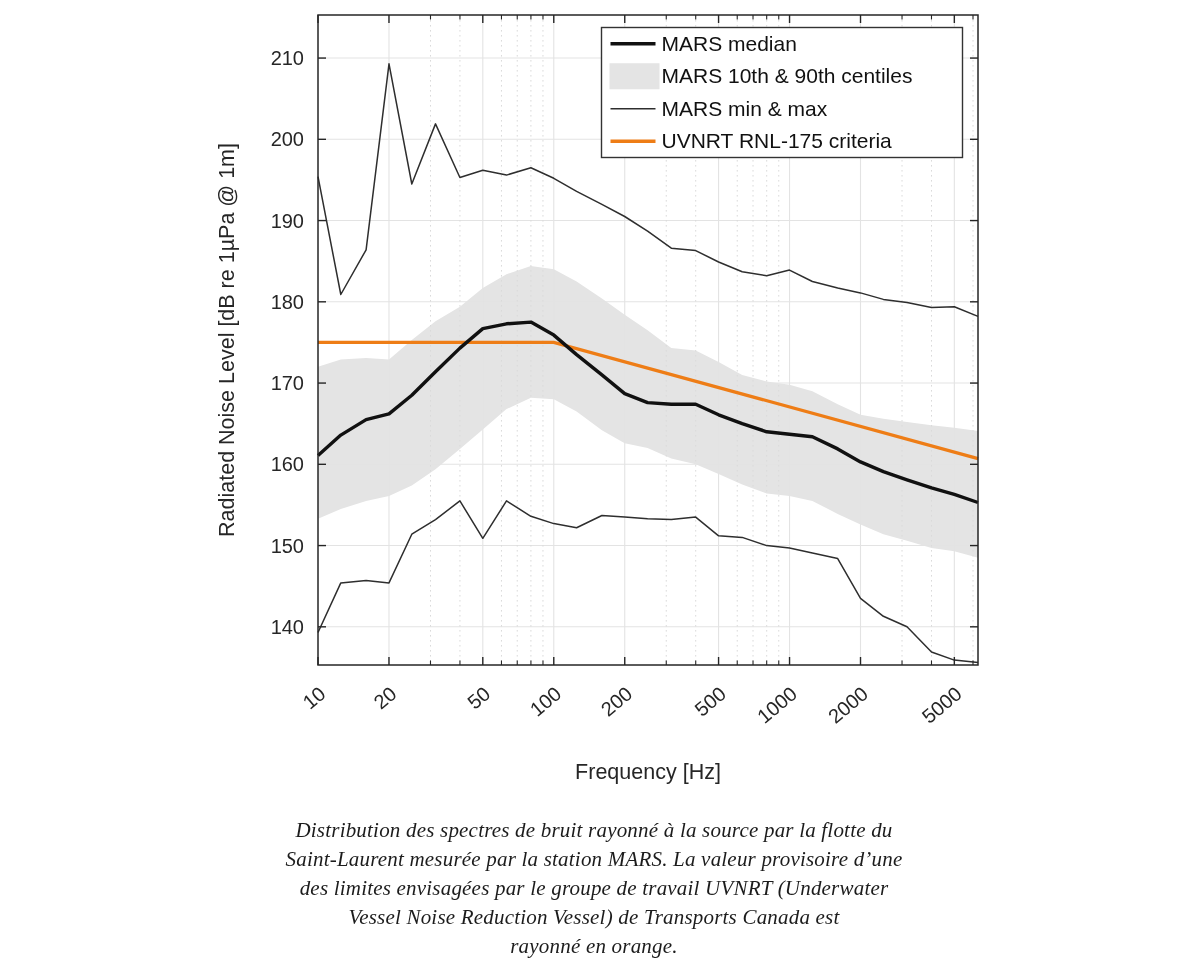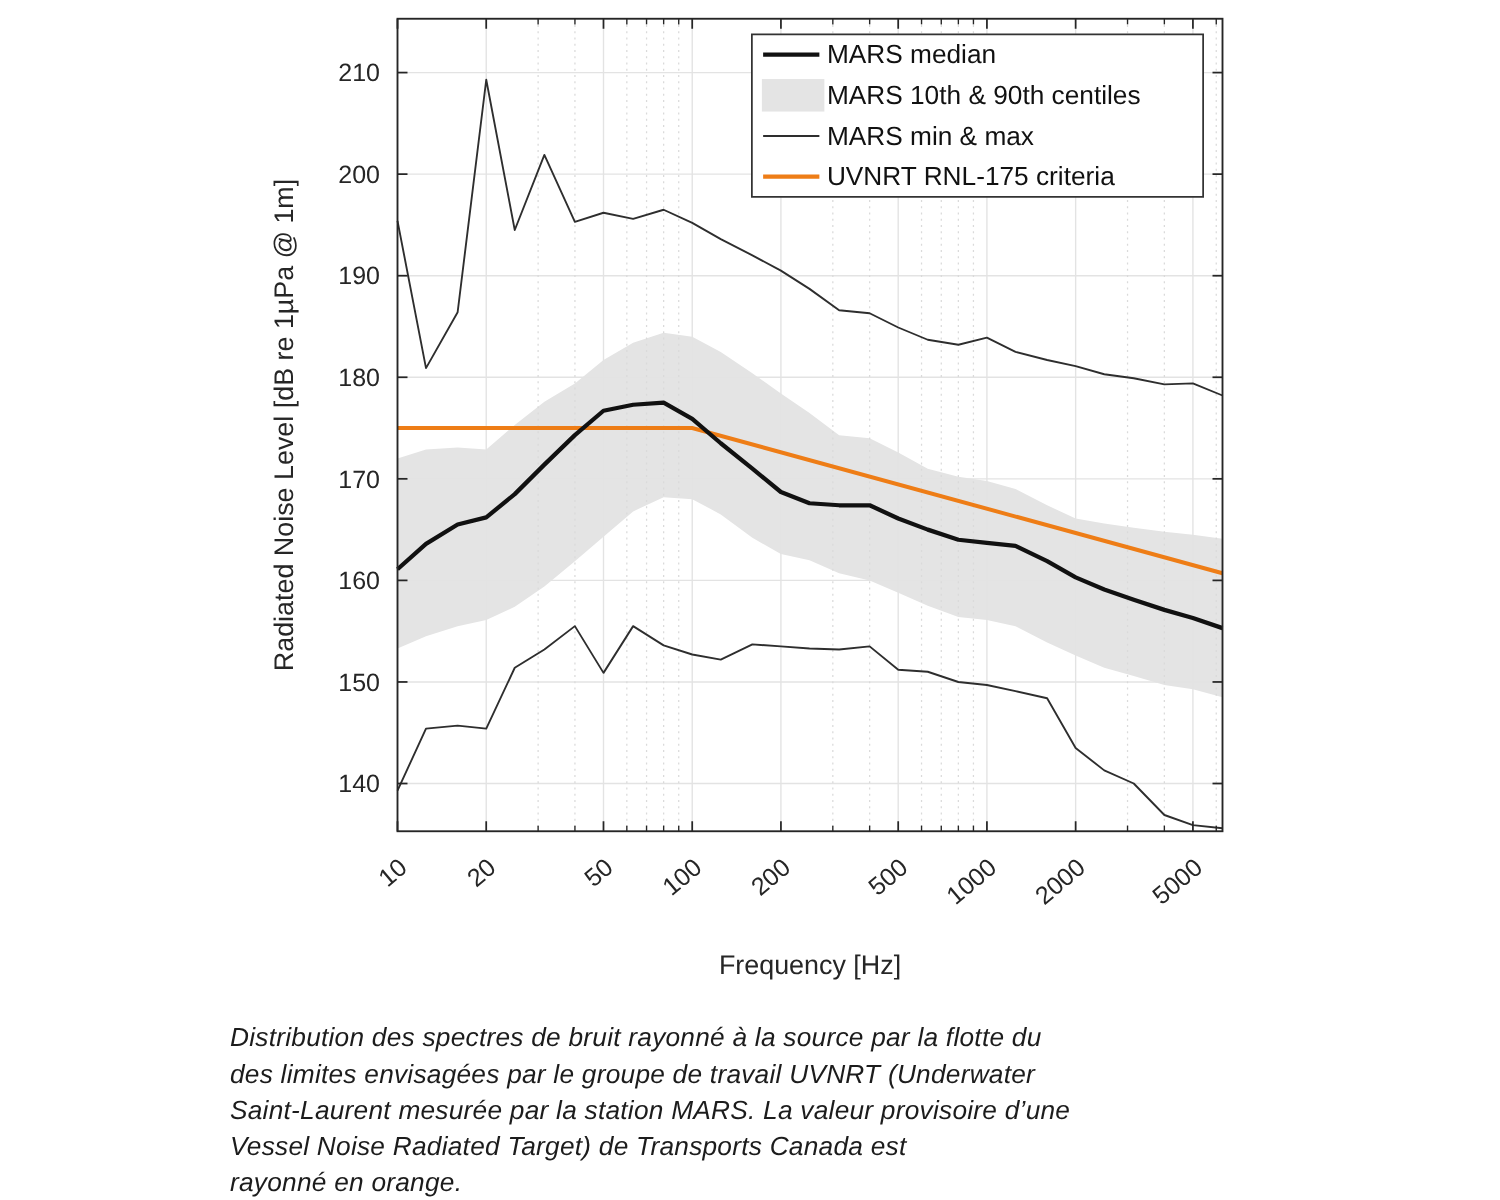--- a/index.html
+++ b/index.html
@@ -1,23 +1,23 @@
 <!DOCTYPE html>
 <html><head>
 <meta charset="utf-8">
 <style>
   html,body{margin:0;padding:0;background:#ffffff;}
   body{font-family:"Liberation Sans",sans-serif;}
   .figure{position:relative;width:1200px;height:960px;background:#fff;overflow:hidden;}
   #chart{position:absolute;left:0;top:0;}
   .caption{
     position:absolute;top:816px;right:196px;width:820px;
-    font-family:Liberation Sans, sans-serif;
+    font-family:Liberation Serif, serif;
     font-style:italic;font-size:21px;line-height:29px;
-    color:#1c1c1c;text-align:left;letter-spacing:0.2px;
+    color:#1c1c1c;text-align:center;letter-spacing:0.2px;
   }
 </style>
 </head>
 <body>
 
 <div class="figure">
   <svg id="chart" width="1200" height="812" viewBox="0 0 1200 812">
       <rect x="318" y="15" width="660" height="650" fill="#ffffff"></rect>
       <polygon points="318.0,366.8 340.8,359.5 366.1,357.9 389.0,359.5 411.8,340.0 435.5,321.3 459.9,306.7 482.8,288.0 506.5,274.2 530.9,266.1 553.8,269.3 576.6,281.5 601.9,298.6 624.7,314.8 647.6,330.3 671.3,348.1 695.7,350.6 718.6,361.9 742.2,374.9 766.7,381.4 789.5,384.7 812.4,391.2 837.7,404.2 860.5,414.8 883.4,418.8 907.0,422.1 931.5,425.3 954.3,427.8 978.0,431.0 978.0,557.8 954.3,551.3 931.5,548.0 907.0,540.7 883.4,534.2 860.5,524.4 837.7,513.9 812.4,500.9 789.5,496.0 766.7,493.6 742.2,484.6 718.6,474.1 695.7,464.3 671.3,458.6 647.6,448.1 624.7,443.2 601.9,430.2 576.6,411.5 553.8,399.3 530.9,397.7 506.5,409.1 482.8,429.4 459.9,448.9 435.5,469.2 411.8,485.4 389.0,496.0 366.1,500.9 340.8,509.0 318.0,518.8" fill="#e4e4e4" stroke="none"></polygon>
       <line x1="318" x2="978" y1="626.8125000000001" y2="626.8125000000001" stroke="#e3e3e3" stroke-width="1.1"></line>
@@ -144,18 +144,18 @@
       <text x="661.5" y="50.75" fill="#111111" font-size="21" font-family="&quot;Liberation Sans&quot;,sans-serif">MARS median</text>
       <rect x="609.5" y="63.25" width="50" height="26" fill="#e4e4e4"></rect>
       <text x="661.5" y="83.25" fill="#111111" font-size="21" font-family="&quot;Liberation Sans&quot;,sans-serif">MARS 10th &amp; 90th centiles</text>
       <line x1="610.5" x2="655.5" y1="108.75" y2="108.75" stroke="#2e2e2e" stroke-width="1.5"></line>
       <text x="661.5" y="115.75" fill="#111111" font-size="21" font-family="&quot;Liberation Sans&quot;,sans-serif">MARS min &amp; max</text>
       <line x1="610.5" x2="655.5" y1="141.25" y2="141.25" stroke="#ee7d16" stroke-width="3.4"></line>
       <text x="661.5" y="148.25" fill="#111111" font-size="21" font-family="&quot;Liberation Sans&quot;,sans-serif">UVNRT RNL-175 criteria</text>
     </svg>
   <div class="caption">
       <div>Distribution des spectres de bruit rayonné à la source par la flotte du</div>
+      <div>Saint-Laurent mesurée par la station MARS. La valeur provisoire d’une</div>
       <div>des limites envisagées par le groupe de travail UVNRT (Underwater</div>
-      <div>Saint-Laurent mesurée par la station MARS. La valeur provisoire d’une</div>
-      <div>Vessel Noise Radiated Target) de Transports Canada est</div>
+      <div>Vessel Noise Reduction Vessel) de Transports Canada est</div>
       <div>rayonné en orange.</div>
     </div>
 </div>
 
 </body></html>

